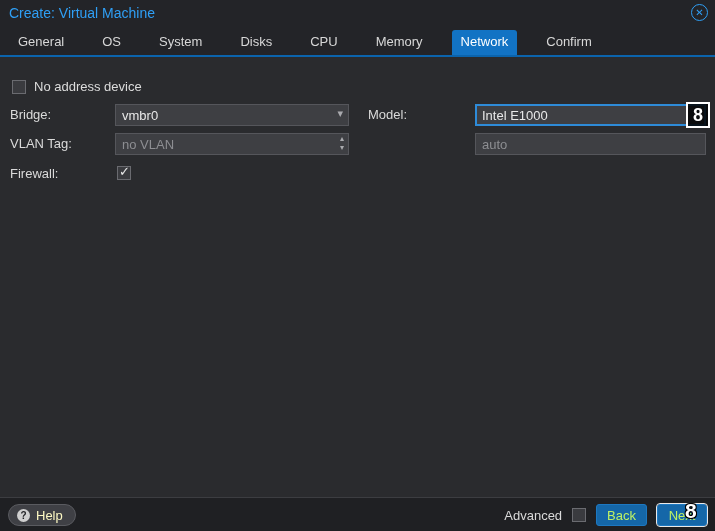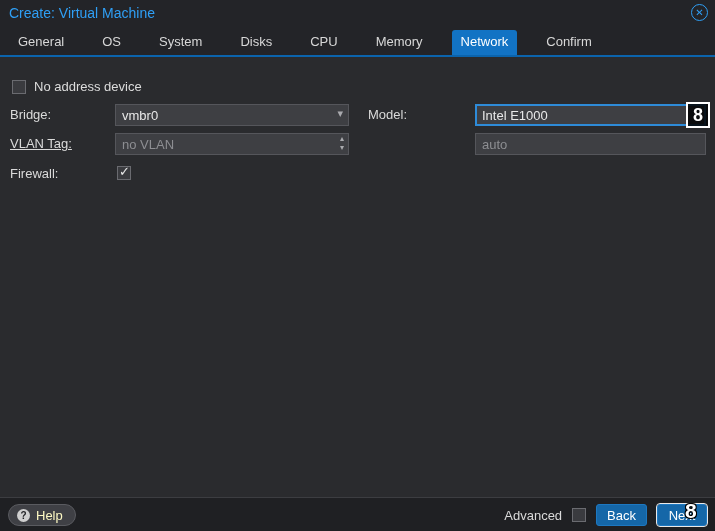--- a/index.html
+++ b/index.html
@@ -55,21 +55,21 @@
     font-size: 13px; color: #e9e9e9;
   }
 
   .no-net-row {
     position: absolute; left: 12px; top: 20px;
     display: flex; align-items: center; gap: 8px;
   }
 
   .form-label { position: absolute; font-size: 13px; color: #dadada; line-height: 22px; }
   .lbl-bridge   { left: 10px;  top: 45px; }
-  .lbl-vlan     { left: 10px;  top: 74px; text-decoration: underline; }
+  .lbl-vlan     { left: 10px;  top: 74px; }
   .lbl-firewall { left: 10px;  top: 104px; }
   .lbl-model    { left: 368px; top: 45px; }
   .lbl-mac      { left: 368px; top: 74px; }
 
   .field-wrap { position: absolute; height: 22px; }
   .fw-bridge { left: 115px; top: 45px; width: 234px; }
   .fw-vlan   { left: 115px; top: 74px; width: 234px; }
   .fw-model  { left: 475px; top: 45px; width: 231px; }
   .fw-mac    { left: 475px; top: 74px; width: 231px; }
   .fw-firewall { left: 117px; top: 107px; }
@@ -113,21 +113,21 @@
   .help-label { font-size: 13px; color: #fef9c3; }
 
   .footer-right {
     position: absolute; right: 8px; top: 6px; height: 22px;
     display: flex; align-items: center; gap: 10px;
   }
   .advanced-label { font-size: 13px; color: #dadada; }
   .btn {
     height: 22px; min-width: 50px; padding: 0 10px;
     background: #1567a8; border: 1px solid #1d78c1; border-radius: 3px;
-    color: #ffffff; font-size: 13px; font-family: "Liberation Sans", sans-serif;
+    color: #bef264; font-size: 13px; font-family: "Liberation Sans", sans-serif;
     cursor: pointer;
   }
   .btn-next { outline: 1px solid #e9e9e9; }
 
   
   .hint-box {
     position: absolute; left: 686px; top: 102px;
     width: 24px; height: 26px;
     background: rgba(4,5,8,0.9); border: 2px solid #ffffff;
     color: #ffffff; font-size: 18px; font-weight: bold;

